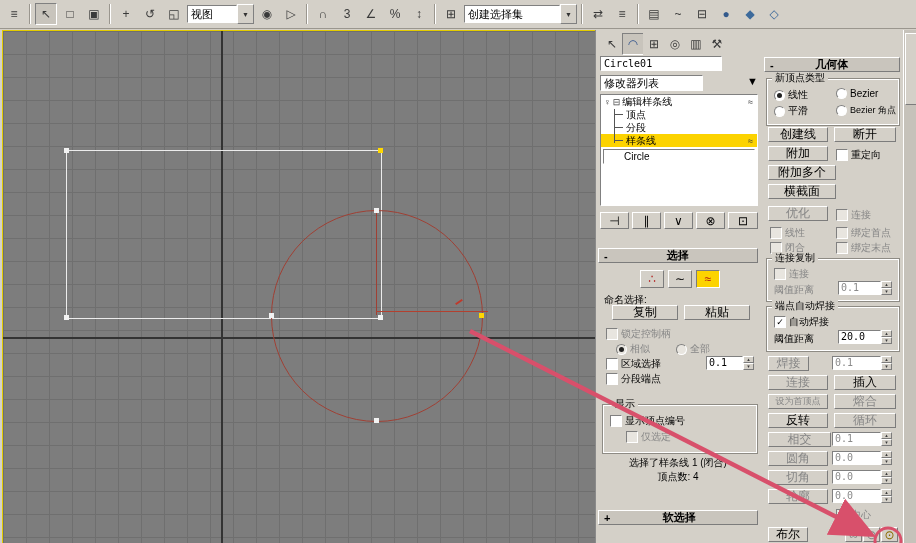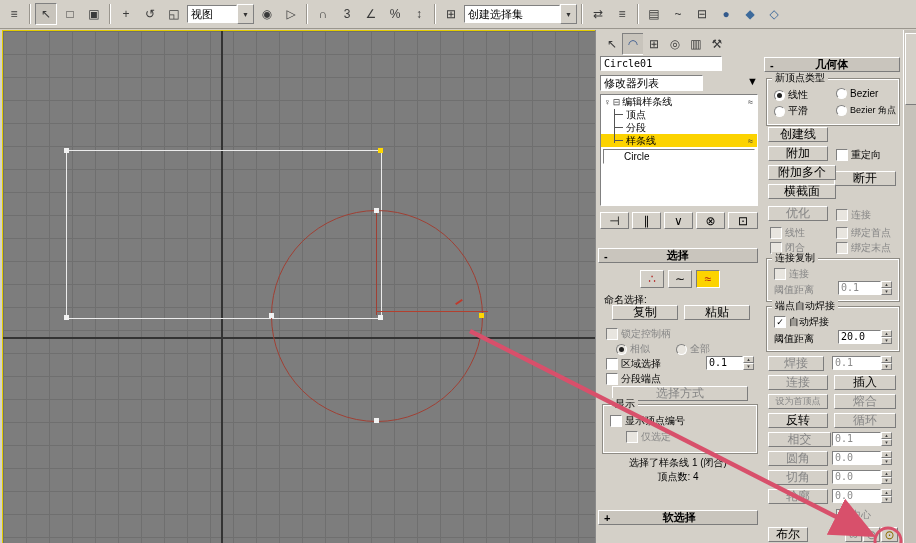--- a/index.html
+++ b/index.html
@@ -228,21 +228,20 @@
     <div class="val">0.1</div>
     <div class="arr">
         <div>▴</div>
         <div>▾</div>
       </div>
   </div>
   <div class="chk abs" style="left:606px;top:372px;">
     <span class="box"></span>
     <span>分段端点</span>
   </div>
-  <div class="btn dis abs" style="left:612px;top:386px;width:136px;">选择方式</div>
 
   <div class="group abs" style="left:602px;top:404px;width:154px;height:48px;"></div>
   <div class="glabel abs" style="left:612px;top:398px;">显示</div>
   <div class="chk abs" style="left:610px;top:414px;">
     <span class="box"></span>
     <span>显示顶点编号</span>
   </div>
   <div class="chk dis abs" style="left:626px;top:430px;">
     <span class="box"></span>
     <span>仅选定</span>
@@ -274,21 +273,21 @@
   <div class="radio abs" style="left:774px;top:104px;">
     <span class="rb"></span>
       <span>平滑</span>
   </div>
   <div class="radio abs" style="left:836px;top:104px;font-size:9px;">
     <span class="rb"></span>
       <span>Bezier 角点</span>
   </div>
 
   <div class="btn abs" style="left:768px;top:127px;width:60px;">创建线</div>
-  <div class="btn abs" style="left:834px;top:127px;width:62px;margin-top:44px;">断开</div>
+  <div class="btn abs" style="left:834px;top:127px;width:62px;">断开</div>
   <div class="btn abs" style="left:768px;top:146px;width:60px;">附加</div>
   <div class="chk abs" style="left:836px;top:148px;">
     <span class="box"></span>
     <span>重定向</span>
   </div>
   <div class="btn abs" style="left:768px;top:165px;width:68px;">附加多个</div>
   <div class="btn abs" style="left:768px;top:184px;width:68px;">横截面</div>
 
   <div class="btn dis abs" style="left:768px;top:206px;width:60px;">优化</div>
   <div class="chk dis abs" style="left:836px;top:208px;">
@@ -337,21 +336,21 @@
   </div>
   <div class="abs lbl10" style="left:774px;top:332px;">阈值距离</div>
   <div class="spin abs" style="left:838px;top:330px;width:54px;">
     <div class="val">20.0</div>
     <div class="arr">
         <div>▴</div>
         <div>▾</div>
       </div>
   </div>
 
-  <div class="btn dis abs" style="left:768px;top:356px;width:56px;">焊接</div>
+  <div class="btn dis abs" style="left:768px;top:356px;width:41px;">焊接</div>
   <div class="spin dis abs" style="left:832px;top:356px;width:60px;">
     <div class="val">0.1</div>
     <div class="arr">
         <div>▴</div>
         <div>▾</div>
       </div>
   </div>
   <div class="btn dis abs" style="left:768px;top:375px;width:60px;">连接</div>
   <div class="btn abs" style="left:834px;top:375px;width:62px;">插入</div>
   <div class="btn dis abs" style="left:768px;top:394px;width:60px;font-size:9px;">设为首顶点</div>

